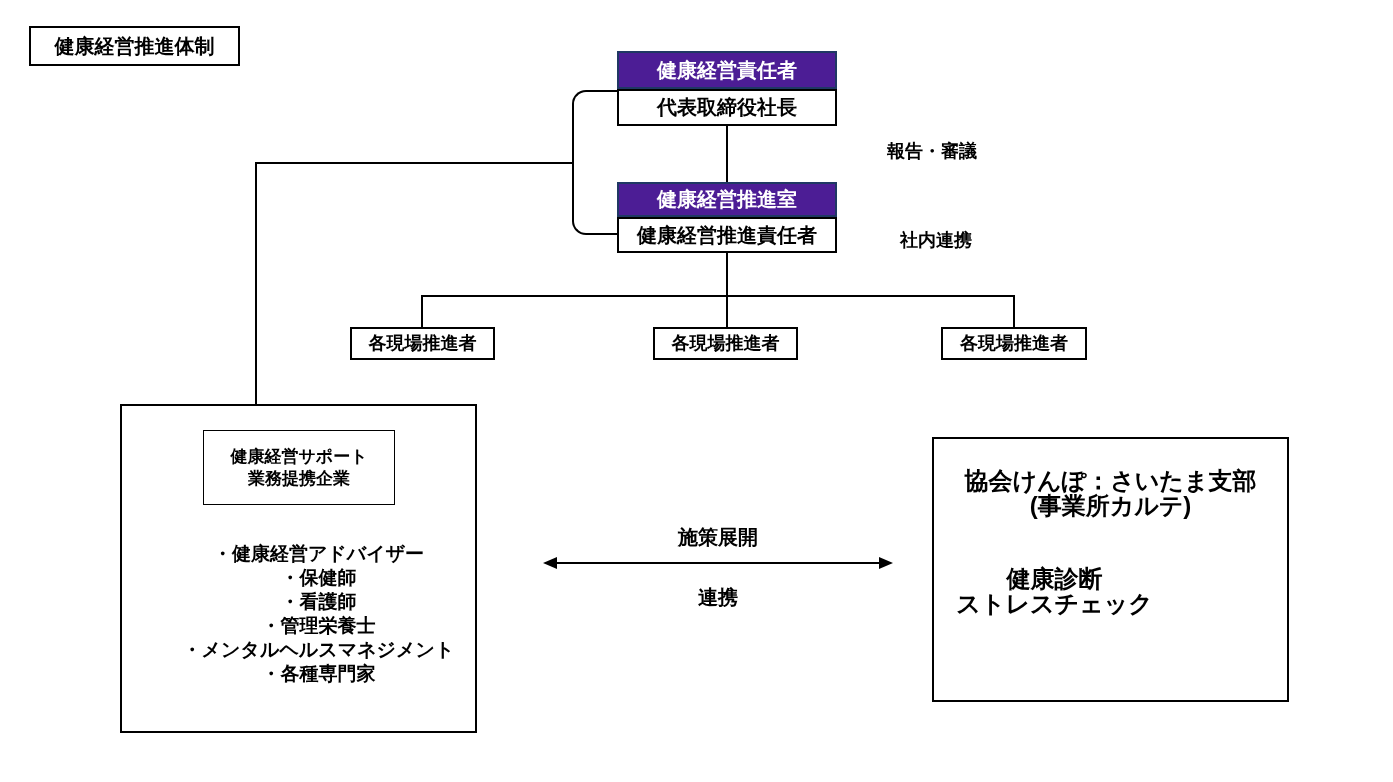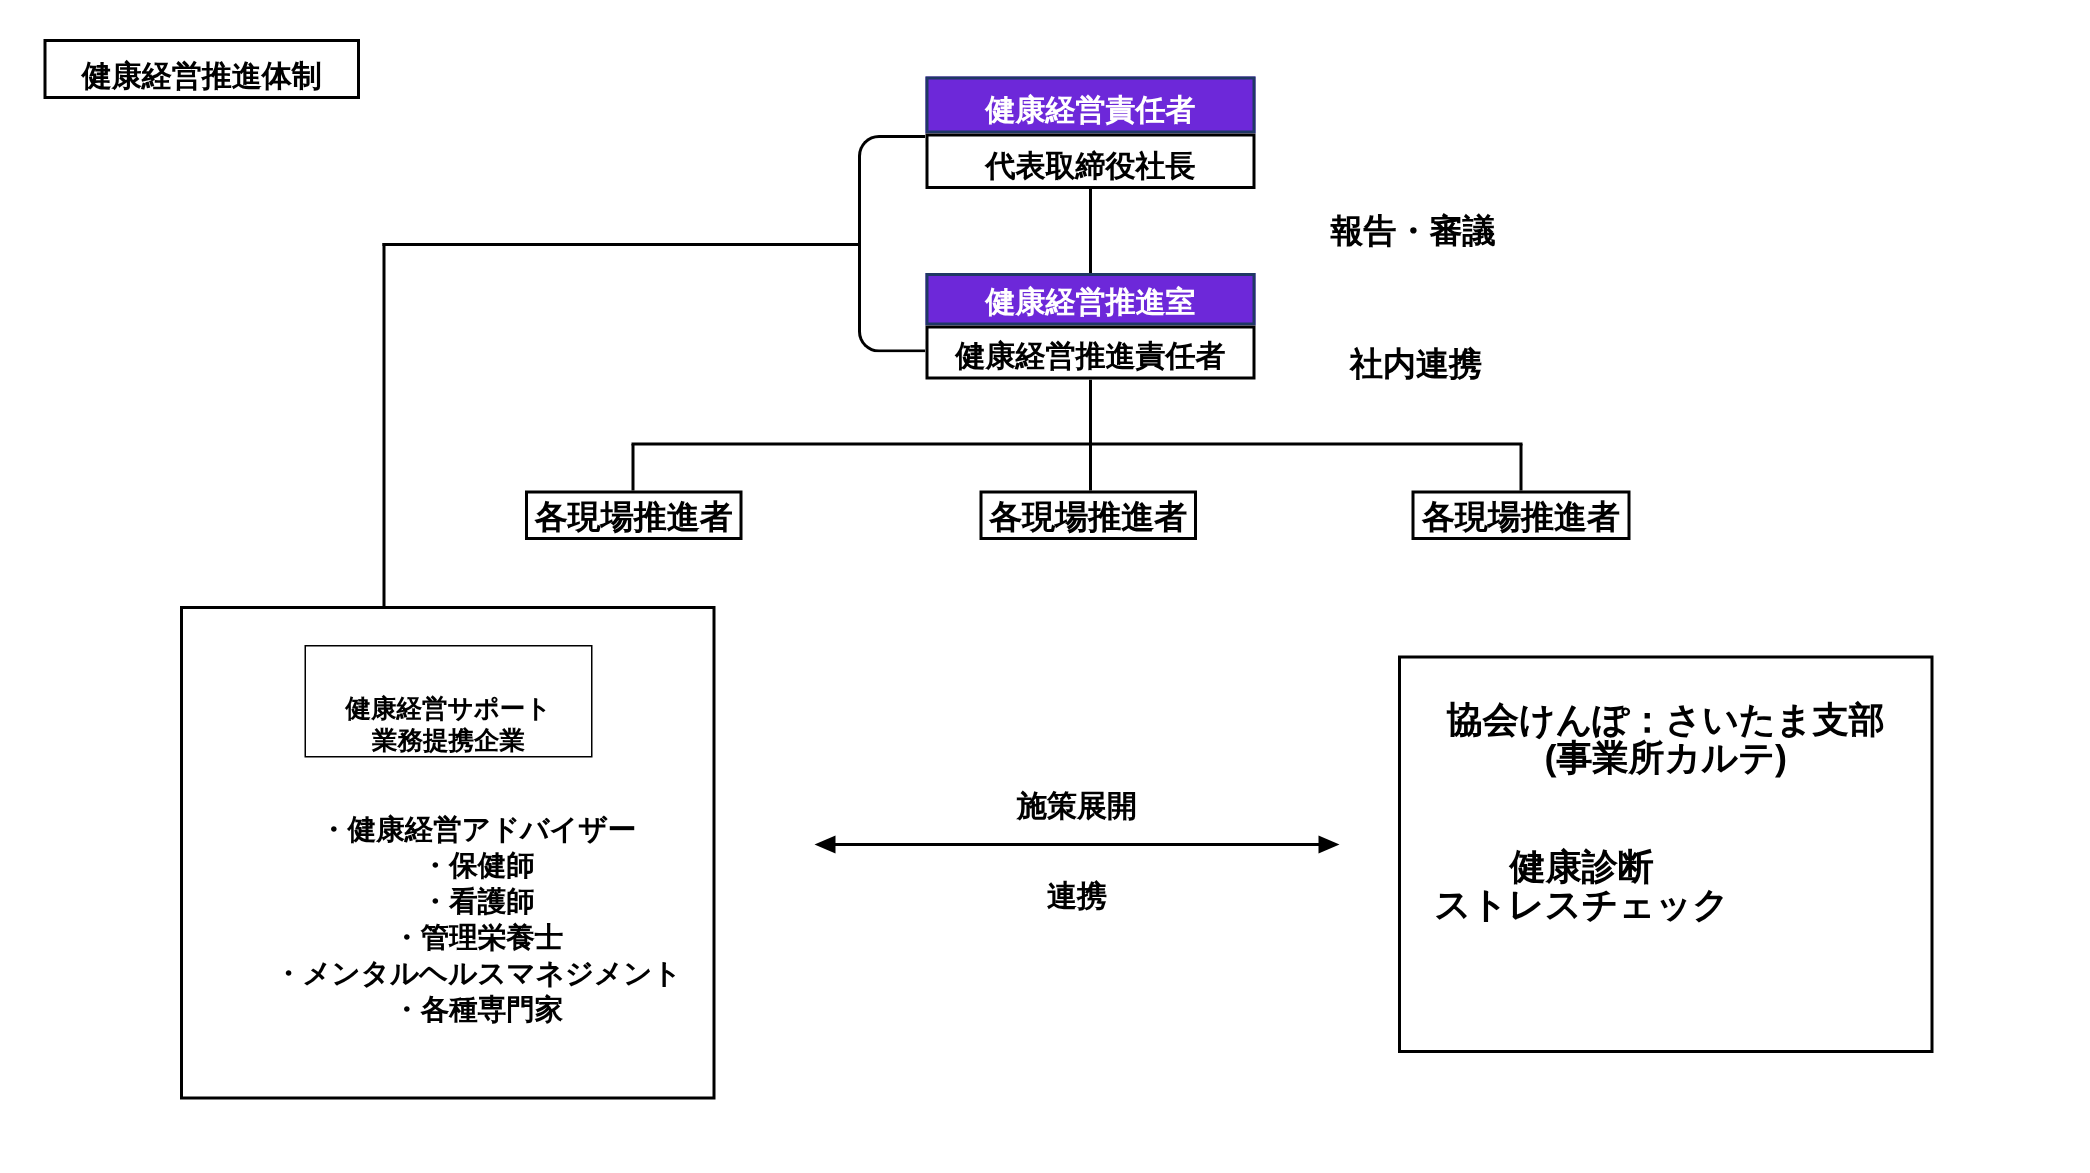--- a/index.html
+++ b/index.html
@@ -4,25 +4,25 @@
 <style>
   * { margin:0; padding:0; box-sizing:border-box; }
   html,body { background:#ffffff; }
   body { font-family:"Liberation Sans","DejaVu Sans",sans-serif; color:#000; }
   .canvas {
     position:relative; width:1393px; height:782px; background:#fff;
     overflow:hidden; font-weight:bold;
   }
   .box {
     position:absolute; border:2px solid #000; background:#fff;
-    display:flex; align-items:flex-end; justify-content:center;
+    display:flex; align-items:center; justify-content:center;
     text-align:center; font-weight:bold; line-height:1.25;
   }
   .box-dark {
-    background:#6d28d9; color:#fff; border:2px solid #1f3864;
+    background:#4c1d95; color:#fff; border:2px solid #1f3864;
   }
   .hline,.vline { position:absolute; background:#000; }
   .bracket {
     position:absolute;
     border-left:2px solid #000; border-top:2px solid #000; border-bottom:2px solid #000;
     border-radius:14px 0 0 14px; background:transparent;
   }
   .floating-label { position:absolute; font-weight:bold; white-space:nowrap; }
   .arrow-line { position:absolute; background:#000; height:2px; }
   .arrow-head { position:absolute; width:0; height:0; }
@@ -31,21 +31,21 @@
     border-right:14px solid #000;
   }
   .arrow-head.right {
     border-top:6px solid transparent; border-bottom:6px solid transparent;
     border-left:14px solid #000;
   }
   .center-col { position:absolute; text-align:center; }
   .list-block { line-height:24px; font-size:19px; }
   .partner-line { line-height:25px; font-size:24px; }
   .fs17 { font-size:17px; }
-  .fs18 { font-size:22px; }
+  .fs18 { font-size:18px; }
   .fs20 { font-size:20px; }
 </style>
 </head>
 <body>
 
 <div class="canvas">
 
   <div class="box fs20" style="left:29px; top:26px; width:211px; height:40px;">
     <span>健康経営推進体制</span>
   </div>

